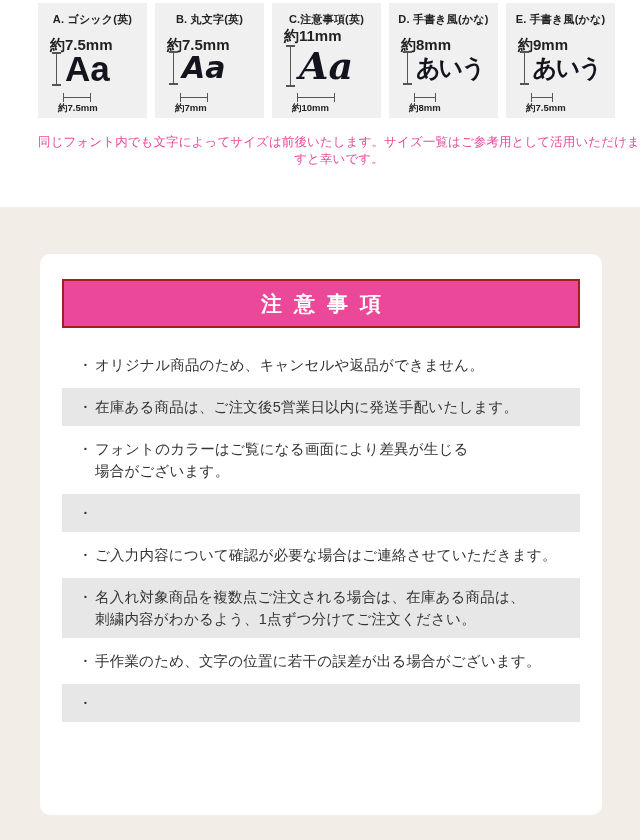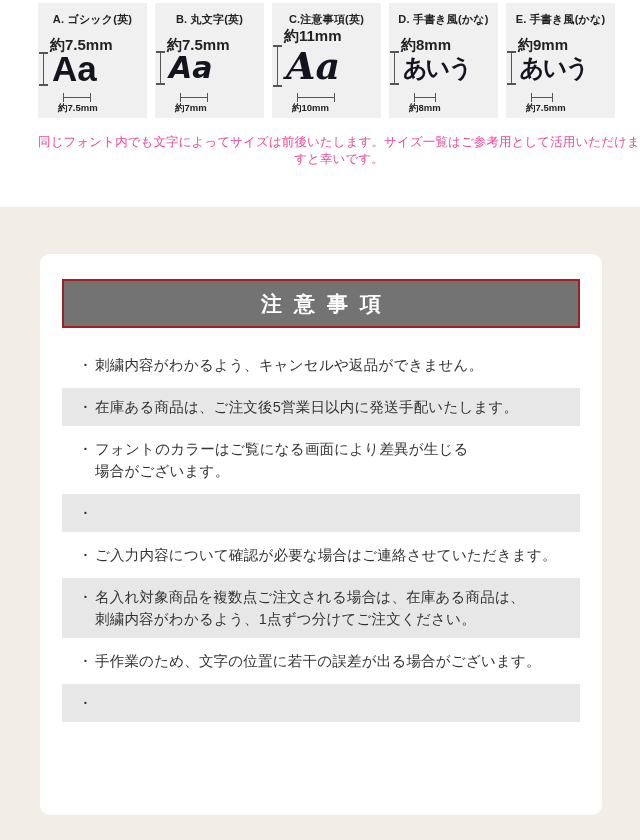--- a/index.html
+++ b/index.html
@@ -28,21 +28,21 @@
     font-weight:bold;
     color:#222;
     letter-spacing:0.2px;
     white-space:nowrap;
   }
   .mm-top {
     position:absolute; left:12px; top:33px;
     font-size:15px; font-weight:bold; color:#222;
   }
   .sample-row {
-    position:absolute; left:1px; top:48px;
+    position:absolute; left:14px; top:48px;
     display:flex; align-items:center; gap:4px;
   }
   .vbeam {
     position:relative;
     width:9px; height:34px;
     border-top:2px solid #555; border-bottom:2px solid #555;
   }
   .vbeam::before {
     content:""; position:absolute; left:3.5px; top:0; bottom:0;
     width:1.5px; background:#555;
@@ -95,21 +95,21 @@
     padding:47px 38px 0 40px;
   }
   .notice-card {
     background:#ffffff;
     border-radius:10px;
     padding:25px 22px 13px;
     min-height:561px;
   }
   .notice-header {
     height:49px;
-    background:#737373;
+    background:#ec4899;
     border:2px solid #9f2124;
     display:flex; align-items:center; justify-content:center;
   }
   .notice-title {
     color:#ffffff;
     font-size:21px;
     font-weight:bold;
     letter-spacing:12px;
     margin-right:-12px;
   }
@@ -198,21 +198,21 @@
   </section>
 
   <section class="beige-section">
     <div class="notice-card">
       <div class="notice-header">
         <span class="notice-title">注意事項</span>
       </div>
       <ul class="notice-list" id="notice-list">
   <li class="notice-item">
     <span class="bullet">・</span>
-    <span class="item-text">刺繍内容がわかるよう、キャンセルや返品ができません。</span>
+    <span class="item-text">オリジナル商品のため、キャンセルや返品ができません。</span>
   </li>
 
   <li class="notice-item highlight">
     <span class="bullet">・</span>
     <span class="item-text">在庫ある商品は、ご注文後5営業日以内に発送手配いたします。</span>
   </li>
 
   <li class="notice-item">
     <span class="bullet">・</span>
     <span class="item-text">フォントのカラーはご覧になる画面により差異が生じる

